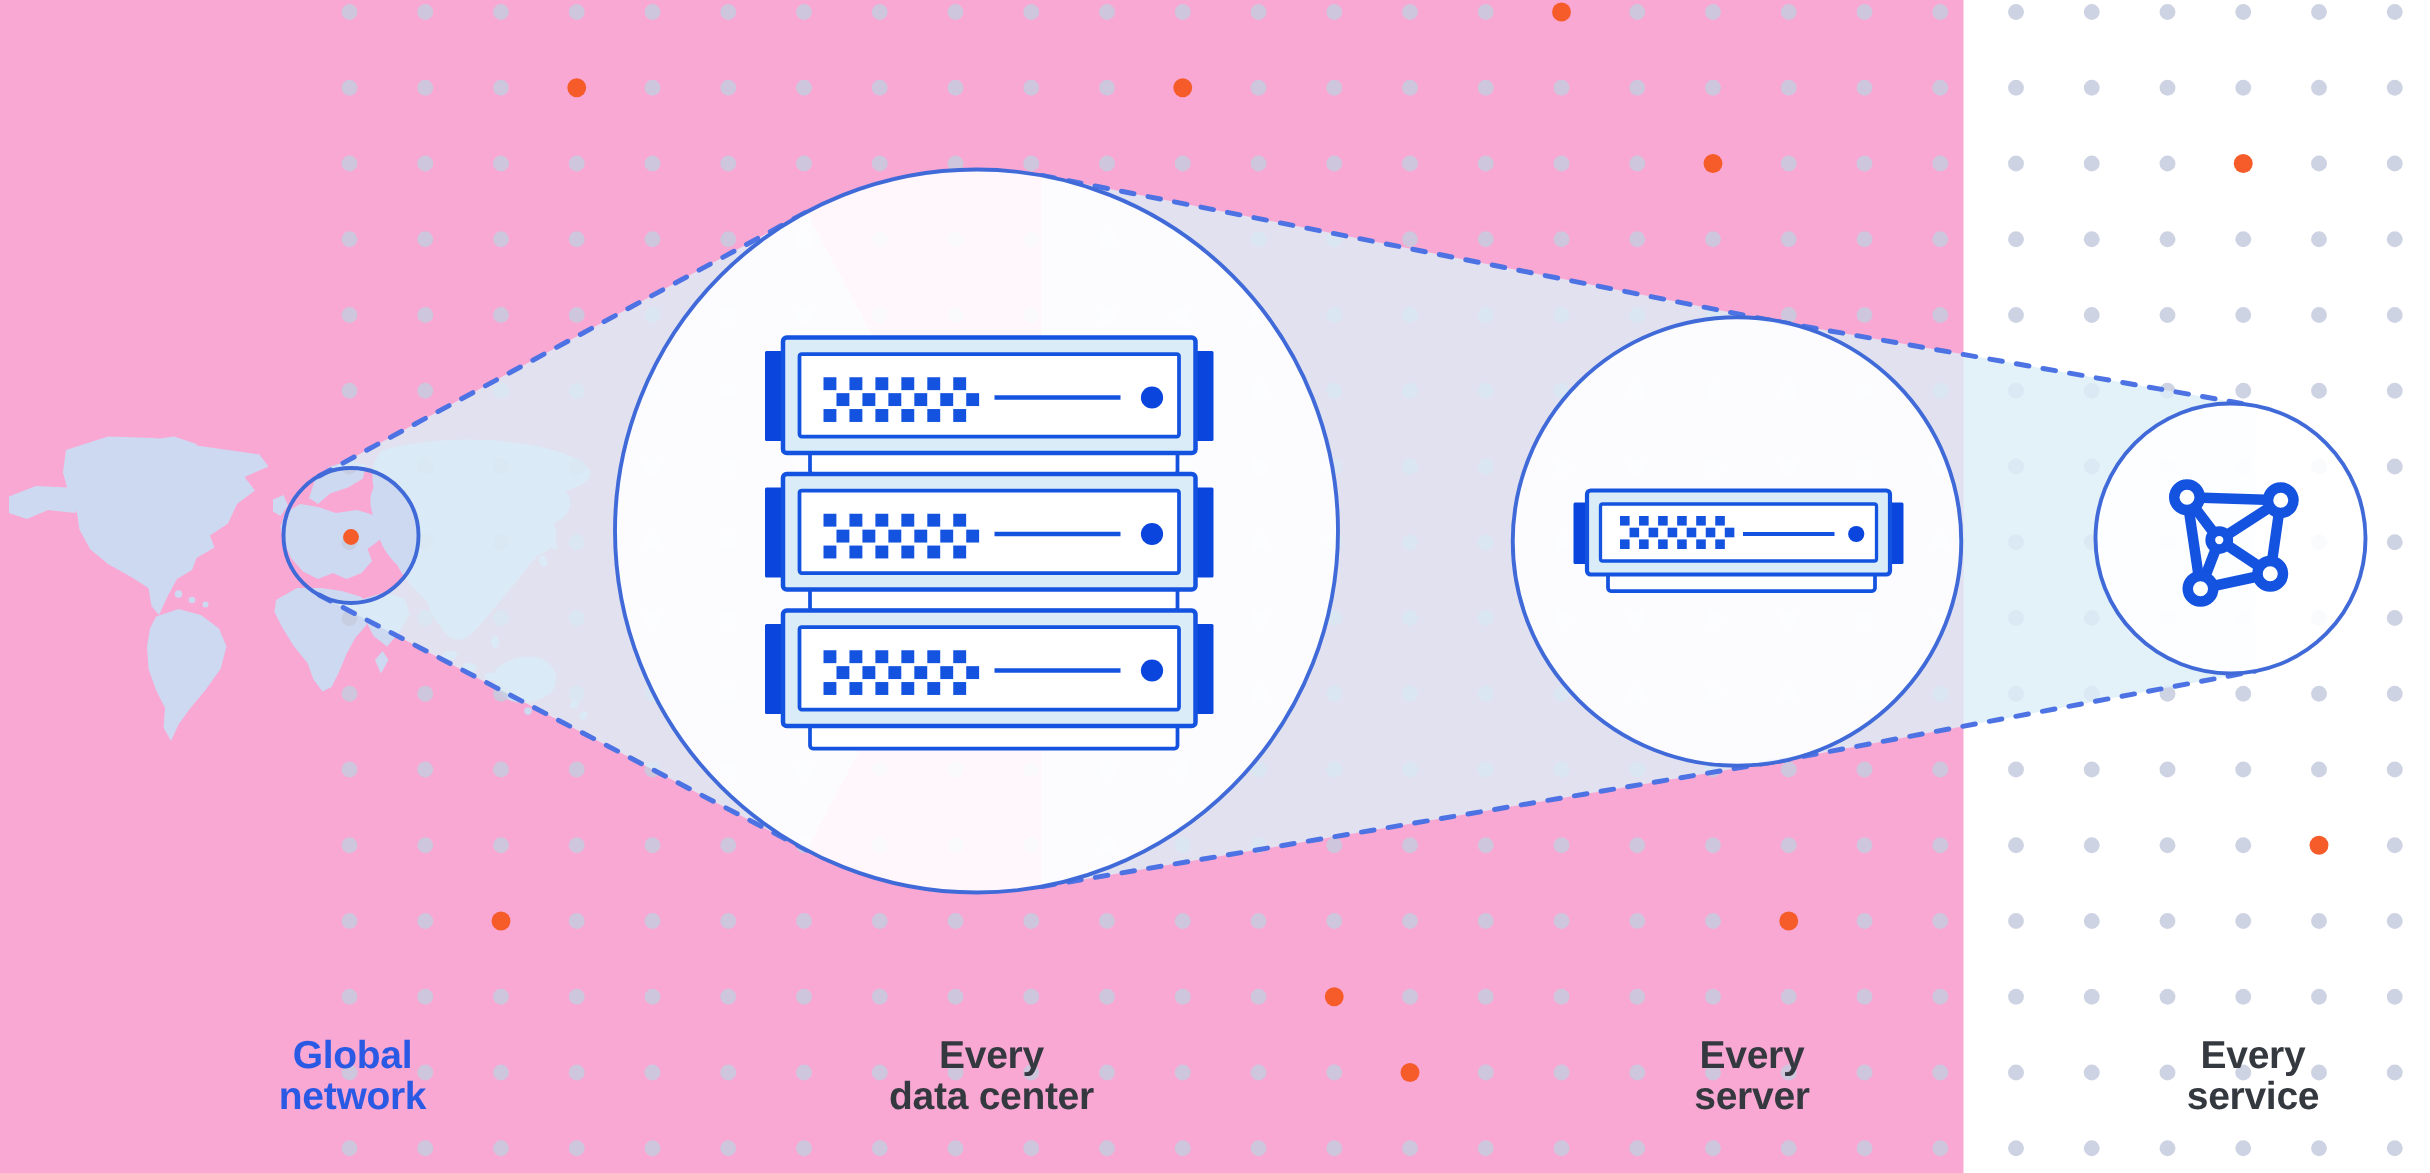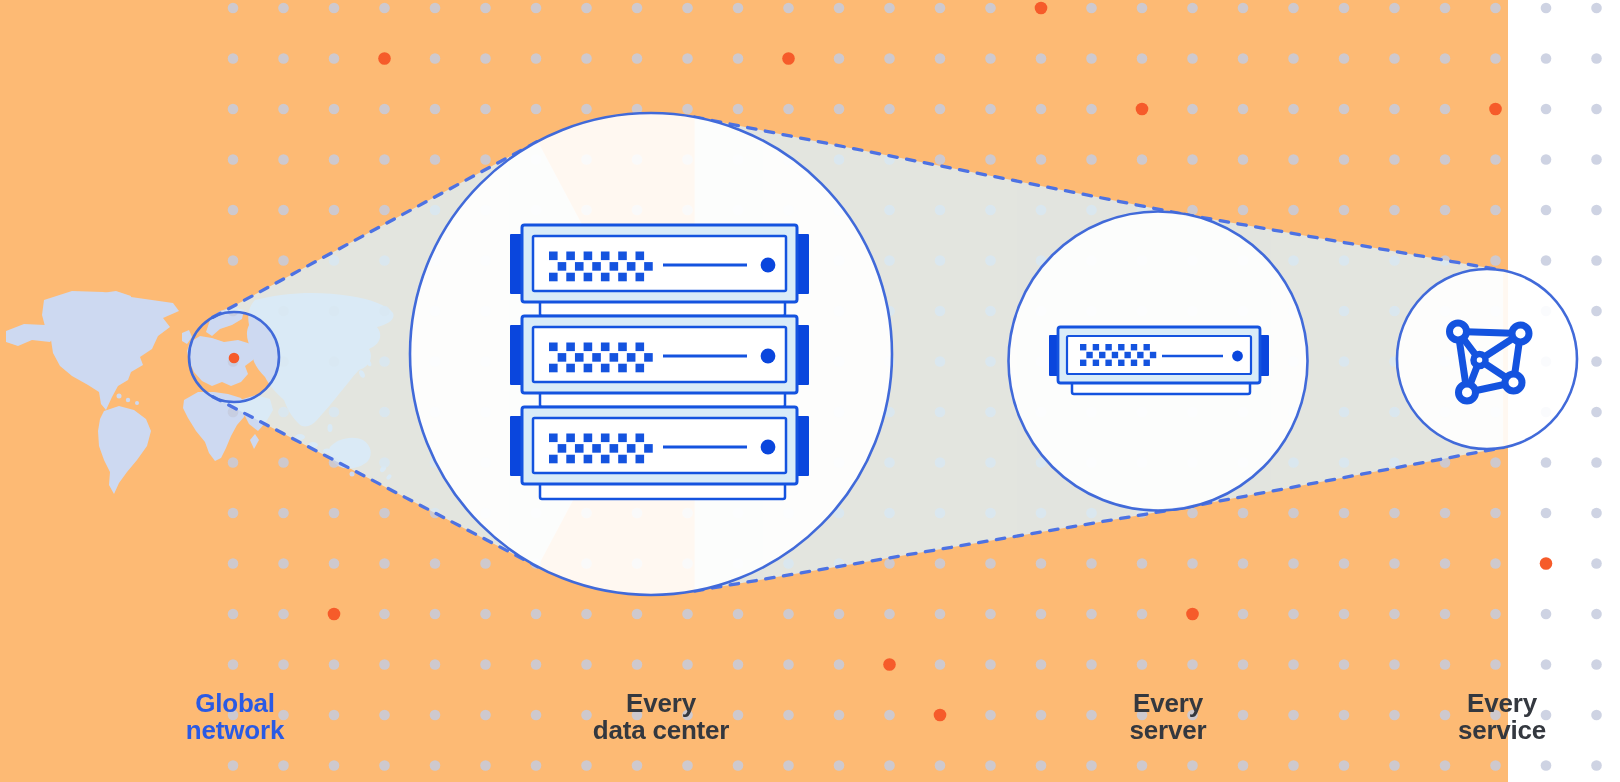--- a/index.html
+++ b/index.html
@@ -1,17 +1,17 @@
 <!DOCTYPE html>
 <html style="--accent-orange: #f65b2a; --primary-blue: #1453df; --deep-blue: #0a46dd; --circle-stroke: #416ad9; --dash-blue: #4d72e3; --beam-fill: #ddeef7; --map-fill: #cdd9f1; --dot-fill: #c5cbde; --server-fill: #d9ecf8; --label-dark: #34383f; --label-blue: #2a5ae4;"><head>
 <meta charset="utf-8">
 <style>
   html,body{margin:0;padding:0;background:#ffffff;}
   body{width:1620px;height:782px;overflow:hidden;font-family:"Liberation Sans",sans-serif;}
-  .stage{position:relative;width:1508px;height:782px;background:#fdba74;}
+  .stage{position:relative;width:1309px;height:782px;background:#f9a8d4;}
   .stage svg{position:absolute;left:0;top:0;}
   .label{
     position:absolute;
     transform:translateX(-50%);
     top:690px;
     font-size:26px;
     font-weight:bold;
     line-height:27px;
     letter-spacing:-0.2px;
     text-align:center;

